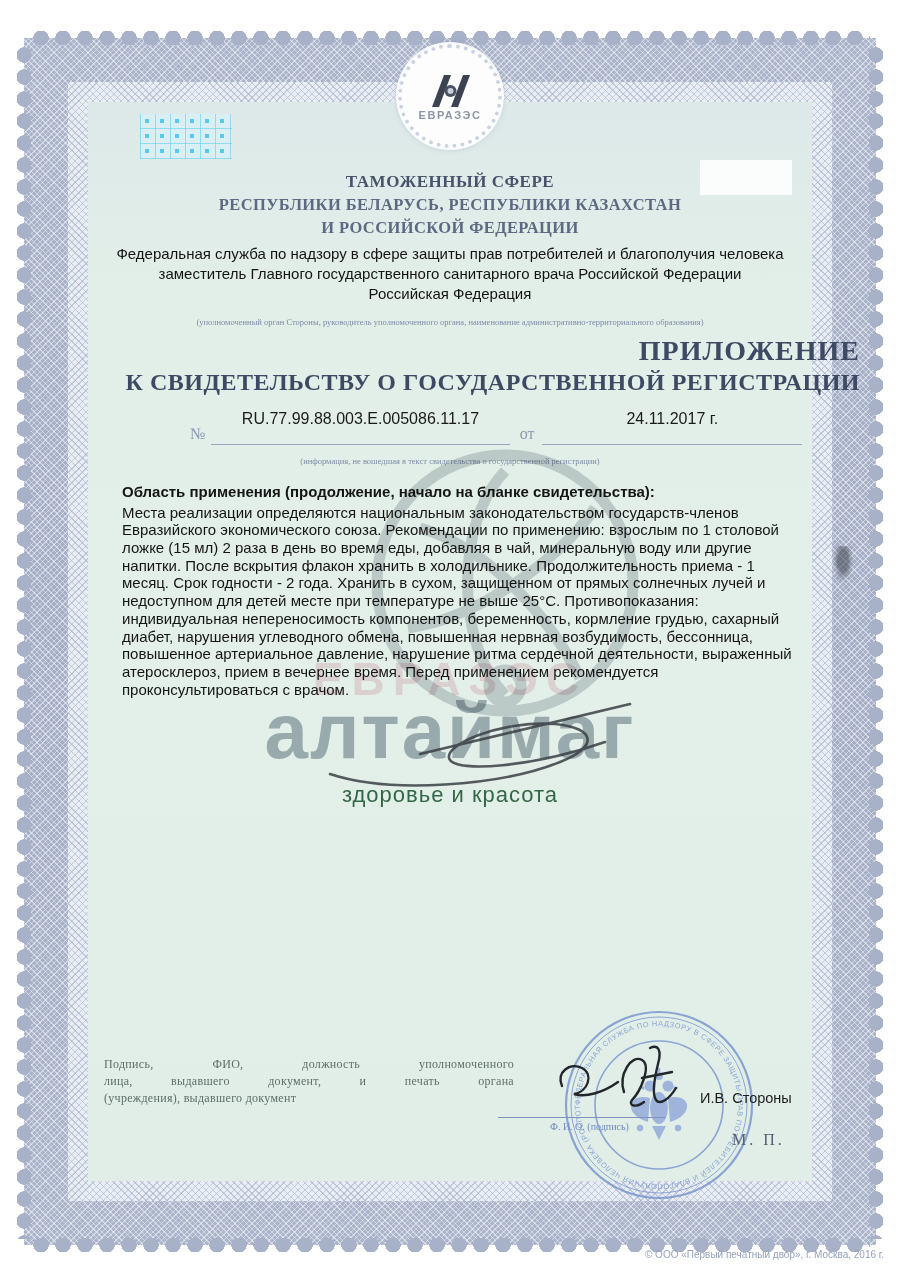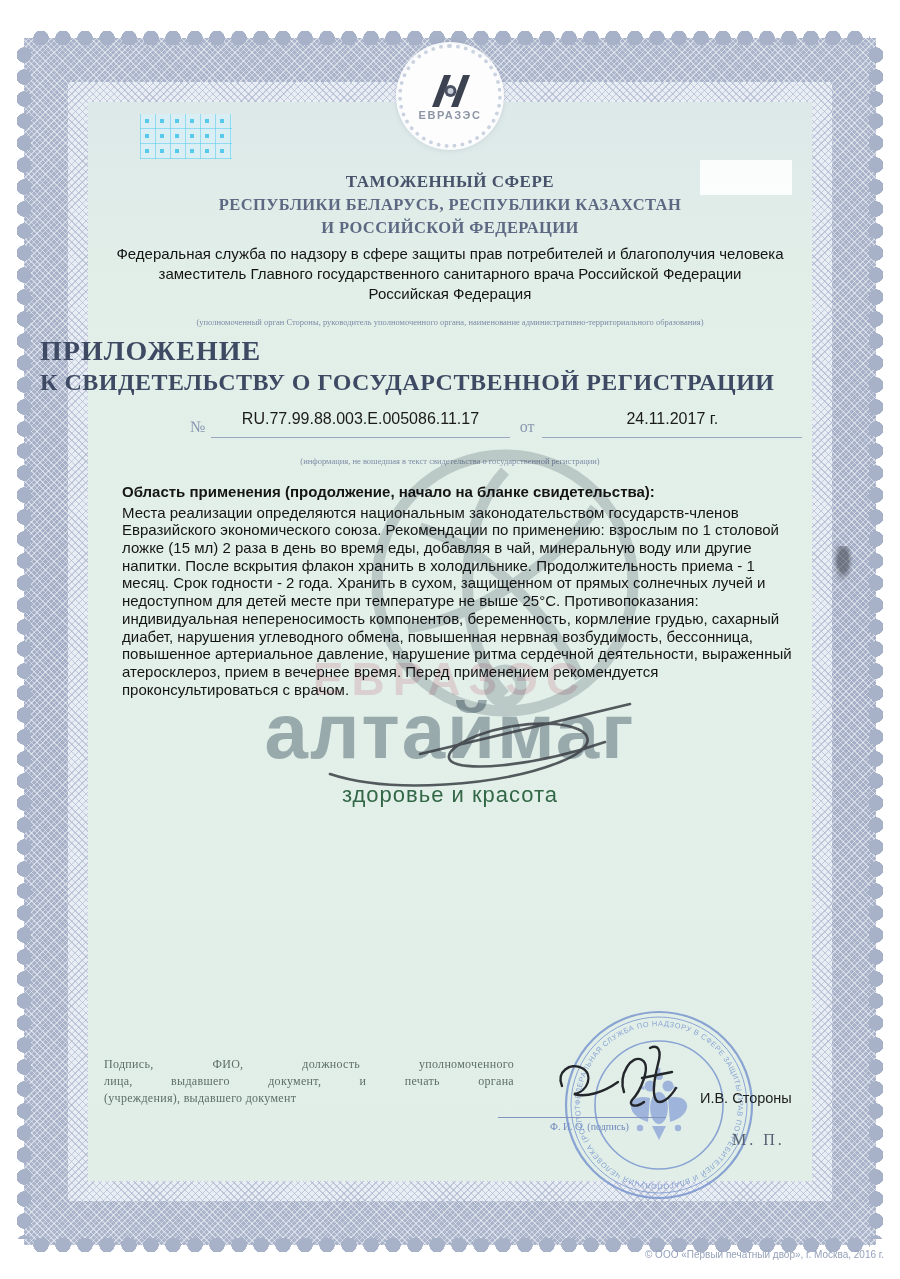--- a/index.html
+++ b/index.html
@@ -50,29 +50,29 @@
   .h-serif1{font-family:"Liberation Serif",serif;font-weight:bold;font-size:17px;color:#48536b;letter-spacing:.5px;}
   .h-serif2{font-family:"Liberation Serif",serif;font-weight:bold;font-size:16.5px;color:#5d6883;letter-spacing:.4px;margin-top:3px;}
   .h-sans{font-size:15px;color:#141414;margin-top:3px;}
   .h-sans.first{margin-top:7px;}
   .caption{position:absolute;left:60px;right:60px;text-align:center;font-size:8.5px;color:#7e8ba6;z-index:5;
     font-family:"Liberation Serif",serif;}
   .caption.c1{top:317px;}
   .caption.c2{top:456px;}
 
   
-  .title{position:absolute;left:40px;right:40px;top:336px;text-align:left;z-index:5;
+  .title{position:absolute;left:40px;right:40px;top:336px;text-align:right;z-index:5;
     font-family:"Liberation Serif",serif;font-weight:bold;color:#3e4a63;}
   .title .t1{font-size:28px;letter-spacing:1px;line-height:1.1;}
   .title .t2{font-size:24px;letter-spacing:.5px;line-height:1.25;}
 
   
   .numrow{position:absolute;left:190px;right:98px;top:410px;display:flex;align-items:flex-end;z-index:5;}
   .numrow .lbl{font-family:"Liberation Serif",serif;font-size:16px;color:#8b98b0;padding:0 6px 2px 0;}
-  .numrow .cell{border-bottom:1px solid #9aa7c0;text-align:center;font-size:16px;color:#1b1b1b;padding-bottom:9px;}
+  .numrow .cell{border-bottom:1px solid #9aa7c0;text-align:center;font-size:16px;color:#1b1b1b;padding-bottom:16px;}
   .numrow .cell.num{flex:1.15;}
   .numrow .cell.date{flex:1;}
   .numrow .lbl.ot{padding:0 8px 2px 10px;}
 
   
   .body-block{position:absolute;left:122px;width:670px;top:483px;z-index:5;font-size:15px;color:#151515;line-height:1.18;}
   .body-block .bh{font-weight:bold;margin-bottom:3px;}
 
   
   .emblem-wm{position:absolute;left:360px;top:438px;z-index:6;opacity:.4;mix-blend-mode:multiply;}

